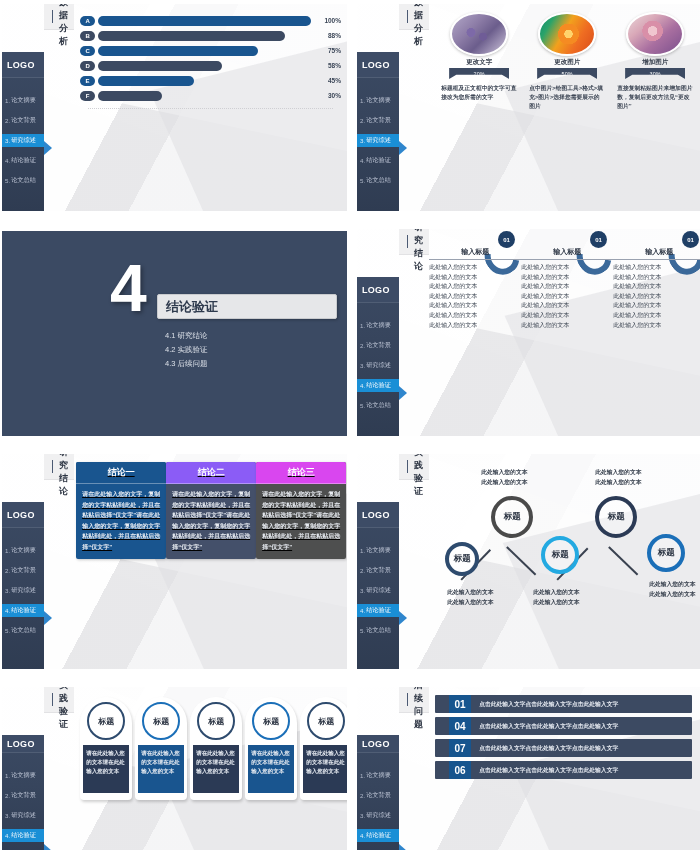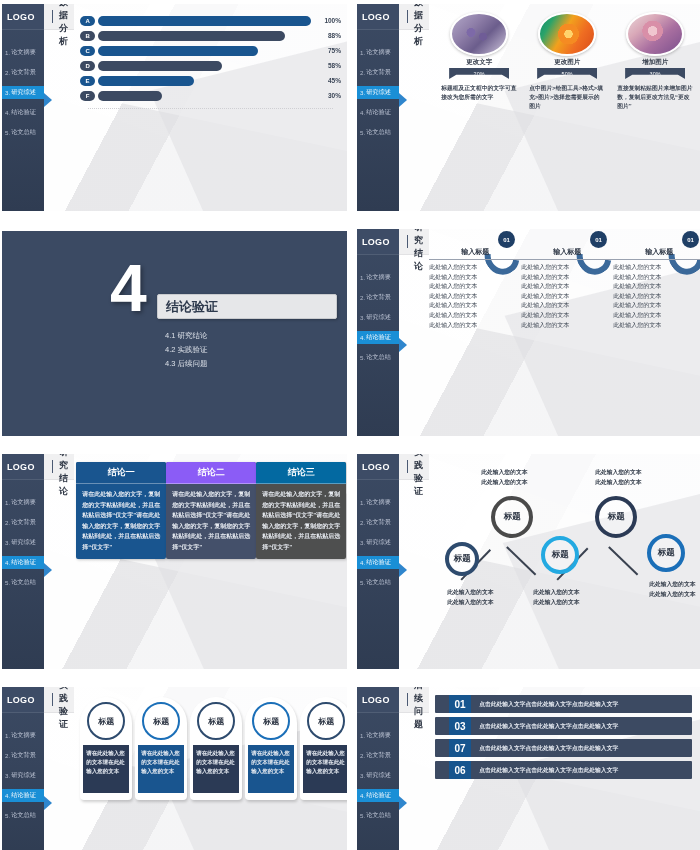--- a/index.html
+++ b/index.html
@@ -45,21 +45,21 @@
     width: 90%; height: 110%;
     background: rgba(222,223,226,.55);
     transform: rotate(-14deg) skewX(10deg);
   }
 
   
   .sidebar {
     position: relative; z-index: 3;
     width: 42px; flex: 0 0 42px;
     background: linear-gradient(180deg,#3b4a63 0%, #37455d 40%, #2f3c52 100%);
-    display: flex; flex-direction: column;
+    display: flex; flex-direction: column; margin-top: 48px;
   }
   .logo {
     height: 26px; display: flex; align-items: center;
     padding-left: 5px;
     color: #ffffff; font-weight: bold; font-size: 9px;
     letter-spacing: .3px;
     background: #3d4c66;
     border-bottom: 1px solid rgba(255,255,255,.10);
   }
   .nav { margin-top: 16px; display: flex; flex-direction: column; gap: 7px; }
@@ -182,31 +182,31 @@
   }
   .col3 .c-title {
     position: relative; z-index: 2;
     text-align: center; font-size: 7px; font-weight: bold; color: #2a3342;
     padding-bottom: 2px; border-bottom: 1px solid #9aa2b0;
     margin-bottom: 3px;
   }
   .col3 .c-line { font-size: 6px; color: #39424f; line-height: 1.6; position: relative; z-index: 2; }
 
   
-  .cards3 { display: flex; justify-content: center; padding: 8px 4px 0 2px; }
+  .cards3 { display: flex; justify-content: center; padding: 8px 4px 0 2px; text-decoration: underline; }
   .card3 { width: 90px; border-radius: 2px; box-shadow: 1px 1px 3px rgba(0,0,0,.22); overflow: hidden; }
   .card3 .c-head {
     height: 22px; display: flex; align-items: center; justify-content: center;
     color: #fff; font-size: 9px; font-weight: bold;
     border-bottom: 1px solid rgba(255,255,255,.35);
   }
   .card3 .c-body { padding: 5px 6px 7px 6px; color: #e8ecf2; font-size: 6px; line-height: 1.75; font-weight: bold; }
   .cA { background: #19558f; } .cA .c-head { background: #19558f; }
   .cB { background: #44506a; } .cB .c-head { background: #8b5cf6; }
-  .cC { background: #4e4f4f; } .cC .c-head { background: #0369a1; }
+  .cC { background: #4e4f4f; } .cC .c-head { background: #d946ef; }
 
   
   .zig { position: relative; width: 100%; height: 100%; }
   .zcircle {
     position: absolute; border-radius: 50%;
     display: flex; align-items: center; justify-content: center;
     font-size: 8.5px; font-weight: bold; color: #2a3342;
     background: rgba(255,255,255,.35);
   }
   .ztext { position: absolute; font-size: 5.8px; color: #39424f; line-height: 1.65; font-weight: bold; }
@@ -720,21 +720,21 @@
       </div>
       <div class="body">
         <div class="rows5">
           <div class="row5">
             <div class="tab"></div>
             <div class="num">01</div>
             <div class="txt">点击此处输入文字点击此处输入文字点击此处输入文字</div>
           </div>
           <div class="row5">
             <div class="tab"></div>
-            <div class="num">03</div>
+            <div class="num">04</div>
             <div class="txt">点击此处输入文字点击此处输入文字点击此处输入文字</div>
           </div>
           <div class="row5">
             <div class="tab"></div>
             <div class="num">07</div>
             <div class="txt">点击此处输入文字点击此处输入文字点击此处输入文字</div>
           </div>
           <div class="row5">
             <div class="tab"></div>
             <div class="num">06</div>

